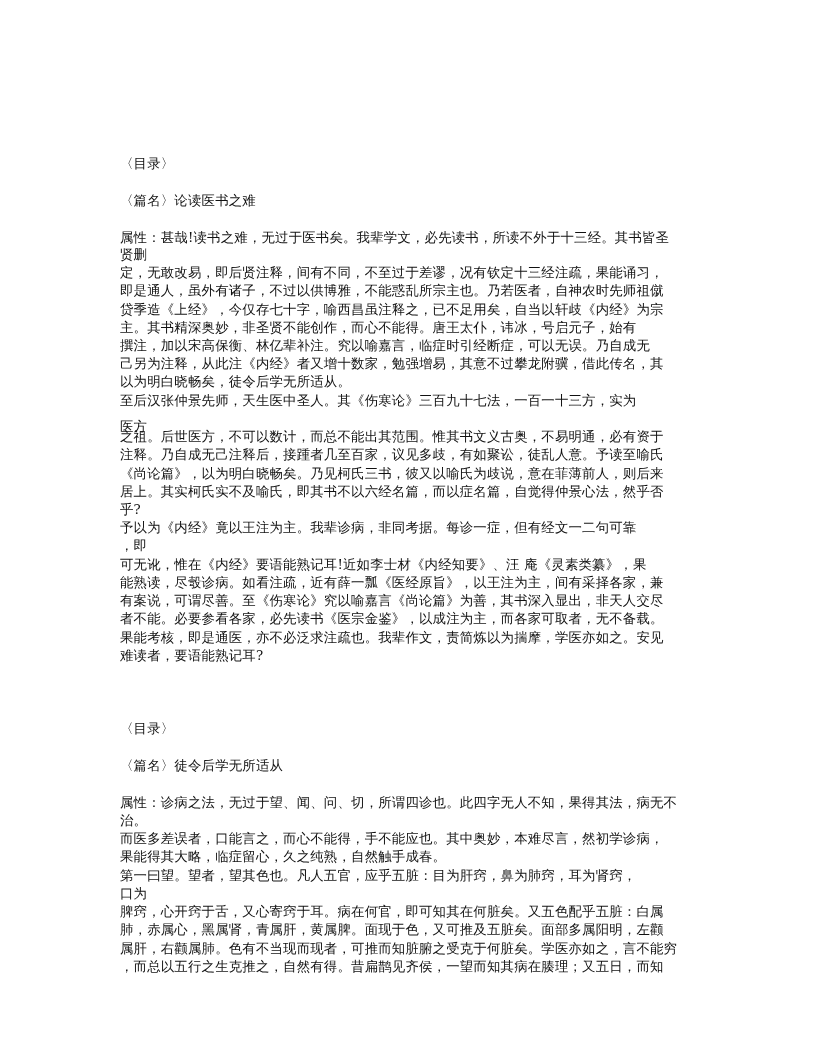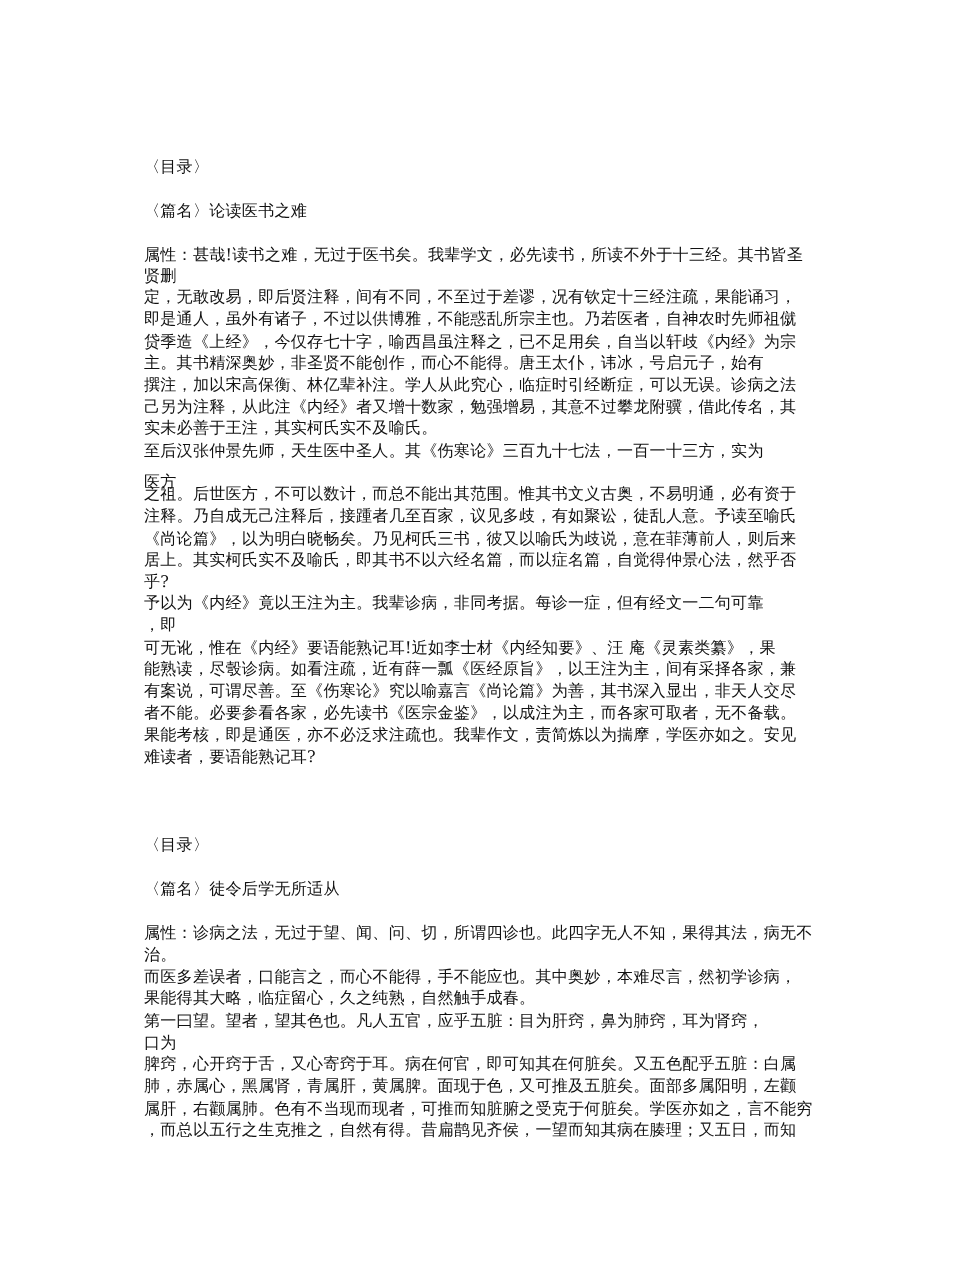--- a/index.html
+++ b/index.html
@@ -22,40 +22,41 @@
       width: 580px;
     }
     .line {
       position: absolute;
       left: 0;
       white-space: nowrap;
       font-size: 13.4px;
       line-height: 18px;
       height: 18px;
       letter-spacing: 0.2px;
+      margin-top: 24px;
     }
   </style>
 </head>
 <body>
 
 <div class="page">
 
   <div>
     <div class="line" style="top:131px">〈目录〉</div>
     <div class="line" style="top:168px">〈篇名〉论读医书之难</div>
     <div>
       <div class="line" style="top:205px">属性：甚哉!读书之难，无过于医书矣。我辈学文，必先读书，所读不外于十三经。其书皆圣</div>
       <div class="line" style="top:222px">贤删</div>
       <div class="line" style="top:240px">定，无敢改易，即后贤注释，间有不同，不至过于差谬，况有钦定十三经注疏，果能诵习，</div>
       <div class="line" style="top:258px">即是通人，虽外有诸子，不过以供博雅，不能惑乱所宗主也。乃若医者，自神农时先师祖僦</div>
       <div class="line" style="top:277px">贷季造《上经》，今仅存七十字，喻西昌虽注释之，已不足用矣，自当以轩歧《内经》为宗</div>
       <div class="line" style="top:295px">主。其书精深奥妙，非圣贤不能创作，而心不能得。唐王太仆，讳冰，号启元子，始有</div>
-      <div class="line" style="top:313px">撰注，加以宋高保衡、林亿辈补注。学人从此究心，临症时引经断症，可以无误。诊病之法</div>
+      <div class="line" style="top:313px">撰注，加以宋高保衡、林亿辈补注。究以喻嘉言，临症时引经断症，可以无误。乃自成无</div>
       <div class="line" style="top:331px">己另为注释，从此注《内经》者又增十数家，勉强增易，其意不过攀龙附骥，借此传名，其</div>
-      <div class="line" style="top:349px">实未必善于王注，其实柯氏实不及喻氏。</div>
+      <div class="line" style="top:349px">以为明白晓畅矣，徒令后学无所适从。</div>
       <div class="line" style="top:368px">至后汉张仲景先师，天生医中圣人。其《伤寒论》三百九十七法，一百一十三方，实为</div>
       <div class="line" style="top:394px">医方</div>
       <div class="line" style="top:404px">之祖。后世医方，不可以数计，而总不能出其范围。惟其书文义古奥，不易明通，必有资于</div>
       <div class="line" style="top:422px">注释。乃自成无己注释后，接踵者几至百家，议见多歧，有如聚讼，徒乱人意。予读至喻氏</div>
       <div class="line" style="top:441px">《尚论篇》，以为明白晓畅矣。乃见柯氏三书，彼又以喻氏为歧说，意在菲薄前人，则后来</div>
       <div class="line" style="top:459px">居上。其实柯氏实不及喻氏，即其书不以六经名篇，而以症名篇，自觉得仲景心法，然乎否</div>
       <div class="line" style="top:477px">乎?</div>
       <div class="line" style="top:495px">予以为《内经》竟以王注为主。我辈诊病，非同考据。每诊一症，但有经文一二句可靠</div>
       <div class="line" style="top:513px">，即</div>
       <div class="line" style="top:532px">可无讹，惟在《内经》要语能熟记耳!近如李士材《内经知要》、汪 庵《灵素类纂》，果</div>

